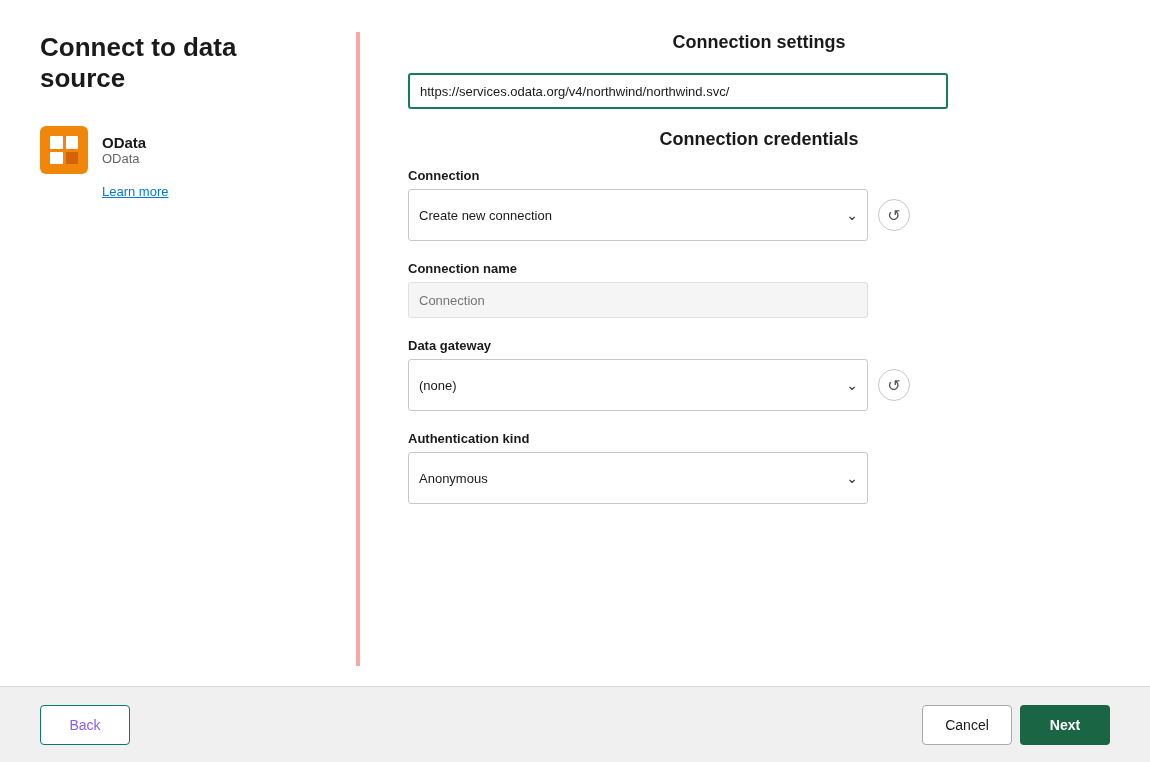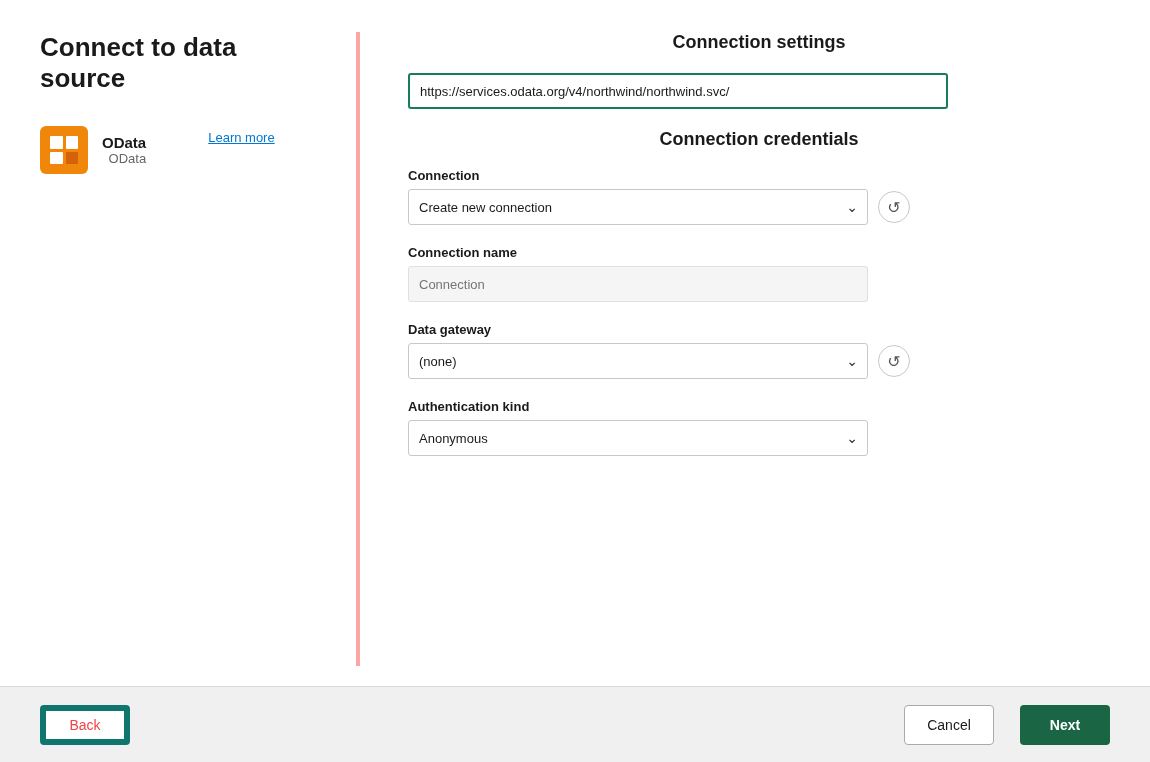--- a/index.html
+++ b/index.html
@@ -32,22 +32,21 @@
 
     .left-panel {
       width: 320px;
       flex-shrink: 0;
       padding-right: 40px;
       border-right: 4px solid #fca5a5;
     }
 
     .connector-info {
       display: flex;
-      flex-direction: row;
-      text-align: right;
+      flex-direction: column;
     }
 
     .connector-header {
       display: flex;
       align-items: center;
       gap: 14px;
       margin-bottom: 6px;
     }
 
     .connector-icon {
@@ -148,21 +147,21 @@
       gap: 10px;
     }
 
     .dropdown-wrapper {
       position: relative;
       width: 460px;
     }
 
     .dropdown-wrapper select {
       width: 100%;
-      height: 36px;
+      height: 52px;
       padding: 0 10px;
       border: 1px solid #c8c8c8;
       border-radius: 3px;
       font-size: 13px;
       color: #1a1a1a;
       background: white;
       appearance: none;
       -webkit-appearance: none;
       cursor: pointer;
     }
@@ -215,34 +214,34 @@
       flex-shrink: 0;
     }
 
     .footer-left {
       display: flex;
       gap: 10px;
     }
 
     .footer-right {
       display: flex;
-      gap: 26px;
+      gap: 8px;
     }
 
     .btn-back {
       min-width: 90px;
       height: 40px;
       padding: 0 20px;
       background: white;
-      border: 6px solid #0f766e;
+      border: 1px solid #0f766e;
       border-radius: 4px;
       font-size: 14px;
       font-weight: 500;
       cursor: pointer;
-      color: #ef4444;
+      color: #8b5cf6;
     }
 
     .btn-cancel {
       min-width: 90px;
       height: 40px;
       padding: 0 20px;
       background: white;
       border: 1px solid #aaa;
       border-radius: 4px;
       font-size: 14px;

